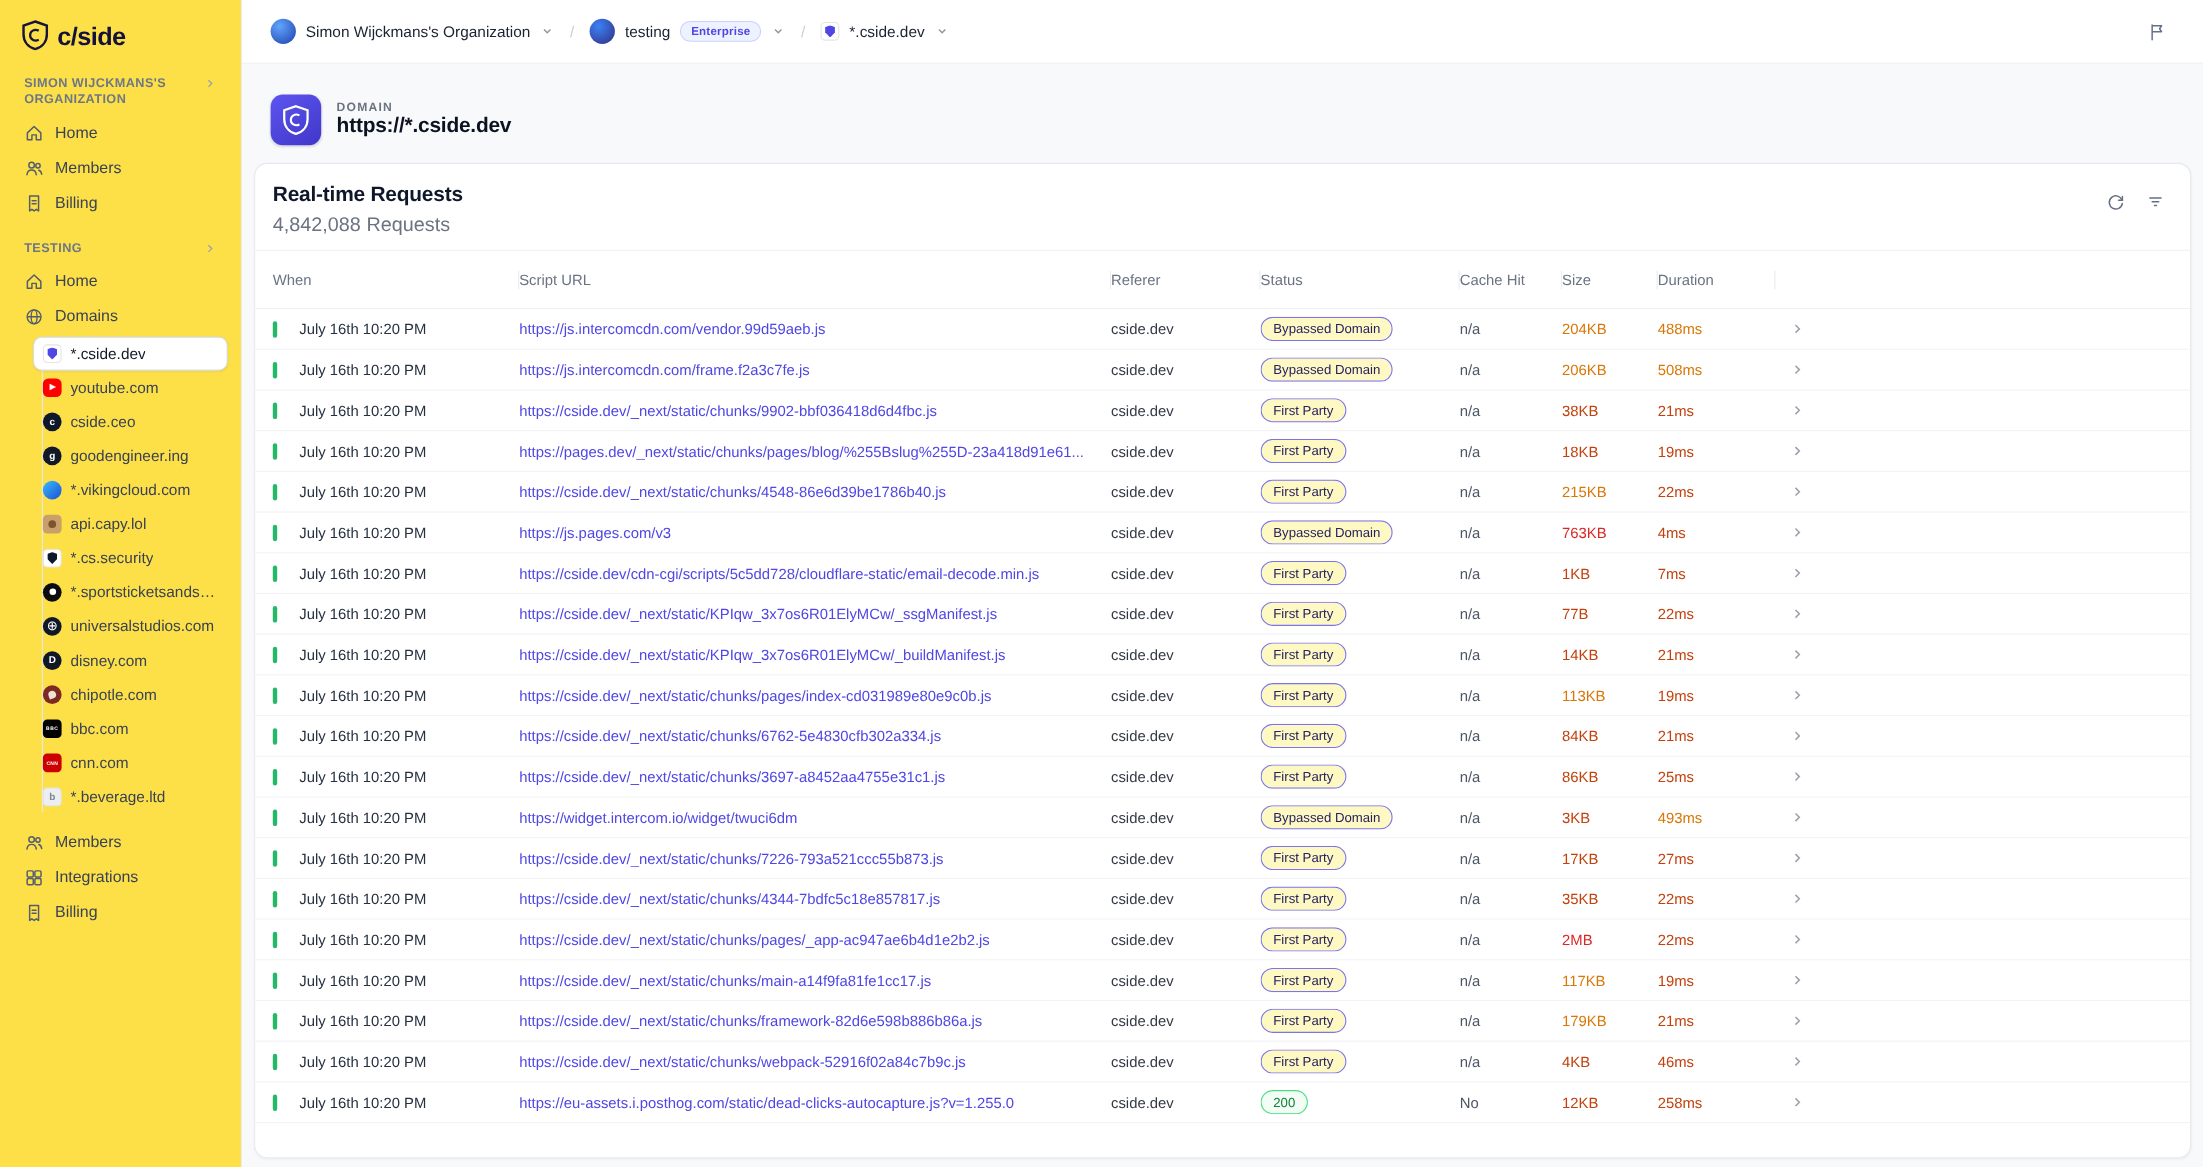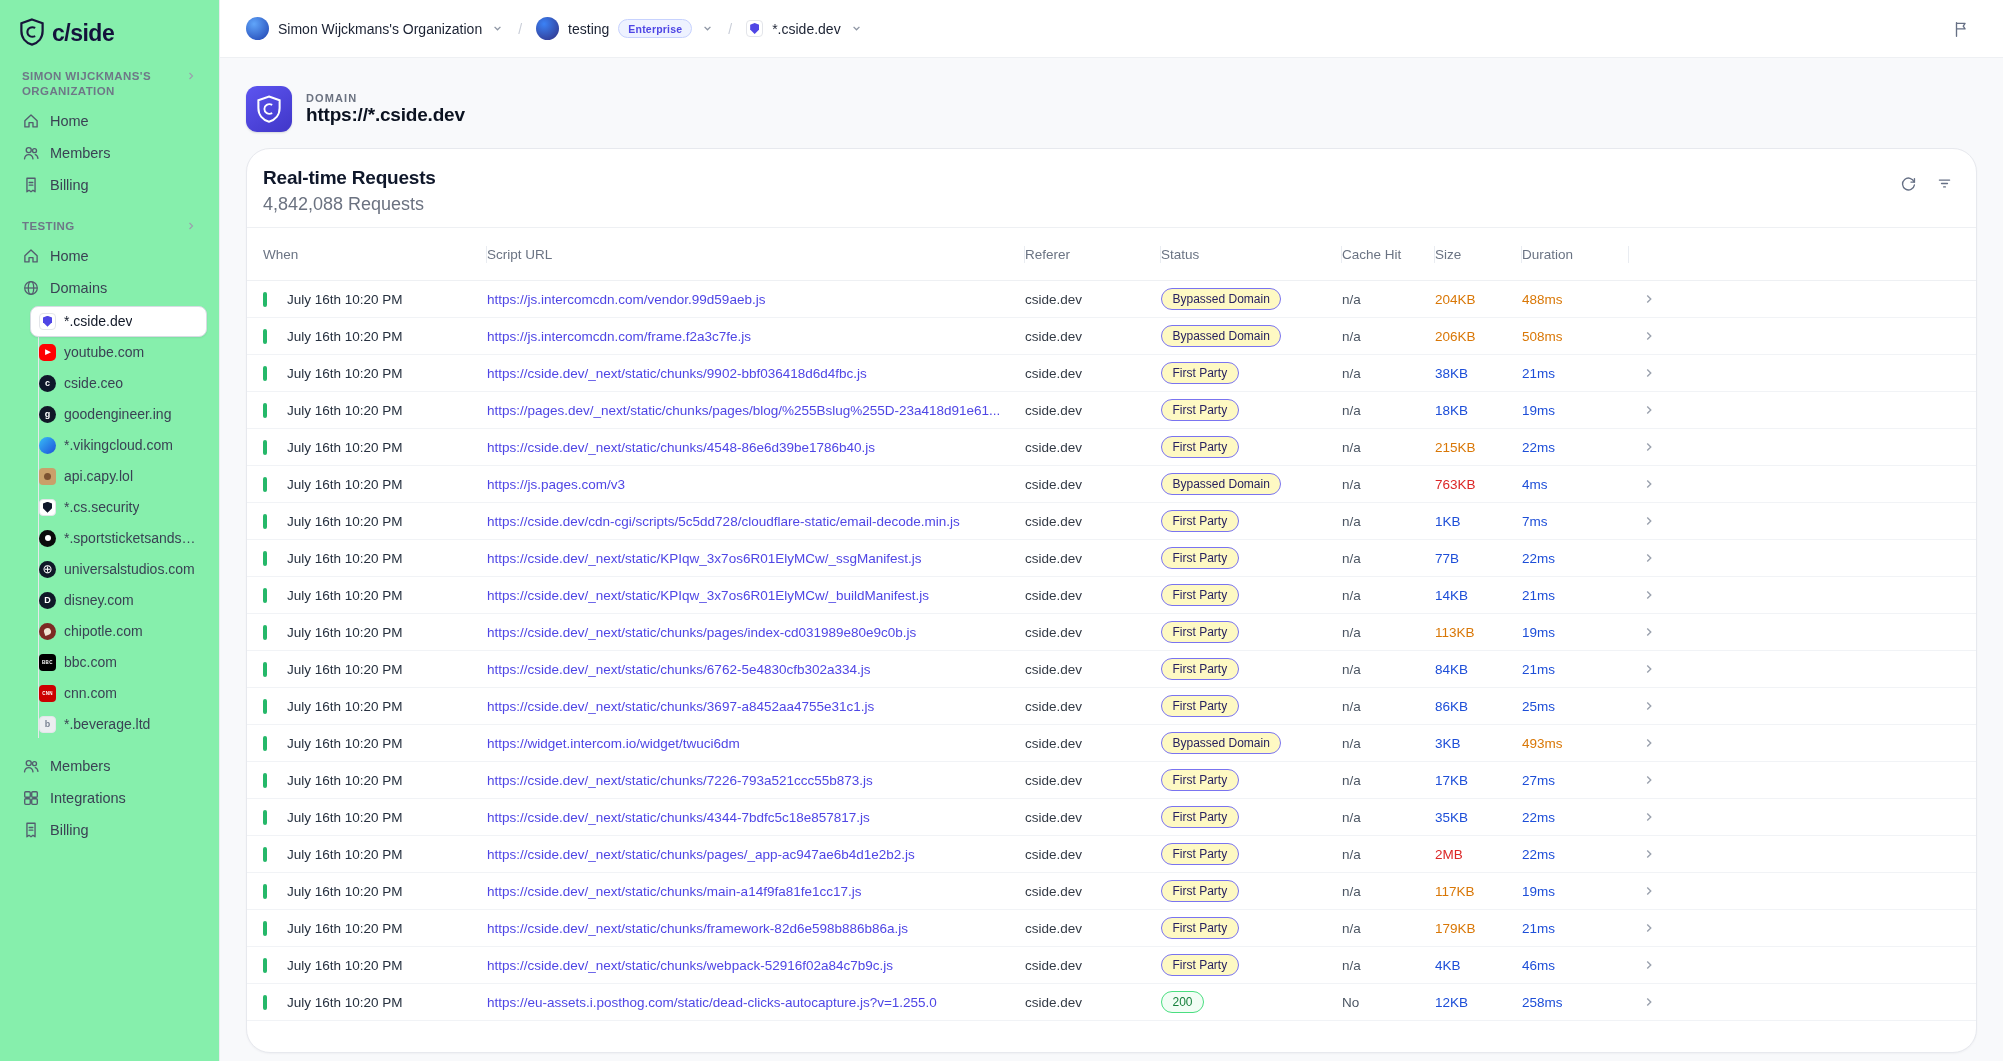--- a/index.html
+++ b/index.html
@@ -1,21 +1,21 @@
 <!DOCTYPE html>
 <html><head>
 <meta charset="utf-8">
 <style>
   *{margin:0;padding:0;box-sizing:border-box}
   html,body{width:2003px;height:1061px;overflow:hidden}
   body{font-family:"Liberation Sans",sans-serif;background:#f8f9fb;color:#0f172a;font-size:14px;-webkit-font-smoothing:antialiased}
   .app{display:flex;width:2003px;height:1061px}
 
   
-  .sidebar{width:220px;flex:none;background:#86efac;border-right:1px solid #e9ecef;padding:12px;display:flex;flex-direction:column;overflow:hidden}
+  .sidebar{width:220px;flex:none;background:#fde047;border-right:1px solid #e9ecef;padding:12px;display:flex;flex-direction:column;overflow:hidden}
   .logo{display:flex;align-items:center;gap:8px;padding:6px 8px 14px}
   .logo-text{font-size:23px;font-weight:700;color:#14123b;letter-spacing:-.5px}
   .section-header{display:flex;align-items:flex-start;justify-content:space-between;padding:6px 10px;color:#6e7787;font-size:11.5px;font-weight:700;letter-spacing:.4px;line-height:1.3;cursor:pointer}
   .section-header .hdr-txt{max-width:160px}
   .section-header svg{flex:none;margin-top:1px}
   .mt{margin-top:12px}
   .nav-item{display:flex;align-items:center;gap:10px;padding:7px 10px;border-radius:8px;color:#3a4254;font-size:14.5px;cursor:pointer;line-height:18px}
   .nav-item svg{color:#535d6e;flex:none}
   .domain-tree{position:relative;margin:2px 0 2px 0}
   .domain-tree::before{content:"";position:absolute;left:26px;top:2px;bottom:2px;width:1px;background:#e6e8ec}
@@ -69,39 +69,39 @@
   .content{display:flex;flex-direction:column;height:calc(100% - 58px);min-height:0}
   .domain-head{display:flex;align-items:center;gap:14px;padding:28px 26px 0}
   .domain-tile{width:46px;height:46px;border-radius:11px;background:linear-gradient(145deg,#5d55f0,#4036c8);display:flex;align-items:center;justify-content:center;box-shadow:0 1px 2px rgba(16,24,40,.15)}
   .eyebrow{font-size:11px;font-weight:700;letter-spacing:1.1px;color:#6b7280;margin-bottom:0}
   .domain-title{font-size:19px;font-weight:700;color:#0b1220;letter-spacing:-.2px}
 
   .tabs{display:flex;gap:30px;padding:0 26px;margin-top:16px;border-bottom:1px solid #e7e9ee}
   .tab{padding:10px 2px 13px;font-size:14.5px;font-weight:500;color:#434b5c;cursor:pointer;border-bottom:2.5px solid transparent;margin-bottom:-1px}
   .tab[data-active="true"]{color:#4338ca;font-weight:600;border-bottom-color:#4f46e5}
 
-  .card{flex:1;min-height:0;margin:16px 26px 8px;background:#fff;border:1px solid #e7e9ee;border-radius:24px;box-shadow:0 1px 2px rgba(16,24,40,.04);overflow:hidden;display:flex;flex-direction:column}
+  .card{flex:1;min-height:0;margin:16px 11px 8px;background:#fff;border:1px solid #e7e9ee;border-radius:12px;box-shadow:0 1px 2px rgba(16,24,40,.04);overflow:hidden;display:flex;flex-direction:column}
   .card-head{display:flex;align-items:flex-start;justify-content:space-between;padding:18px 16px 12px}
   .card-title{font-size:19px;font-weight:700;color:#0f172a;letter-spacing:-.2px}
   .card-sub{font-size:18px;color:#6b7280;margin-top:5px}
   .card-actions{display:flex;gap:4px;align-items:center}
 
   .thead,.trow{display:grid;grid-template-columns:24px 200px 538px 136px 181px 93px 87px 107px 40px minmax(0,1fr);align-items:center;padding-left:16px}
   .thead{height:54px;border-top:1px solid #eef0f3;border-bottom:1px solid #eef0f3;color:#6a7383;font-size:13.5px}
   .th{white-space:nowrap;border-right:1px solid #e9ecf1;padding-right:10px;height:17px;line-height:17px}
   .th.first{grid-column:1 / span 2}
   .tbody{flex:1;min-height:0;overflow:hidden}
   .trow{height:37px;border-bottom:1px solid #f1f3f6;font-size:13.5px;cursor:pointer}
   .cell{white-space:nowrap;overflow:hidden;text-overflow:ellipsis;padding-right:14px}
   .when{color:#26303f}
   .url{color:#4f46e5;text-decoration:none}
   .referer{color:#333a45}
   .cache{color:#4b5563}
   .pulse{display:block;width:4px;height:15px;border-radius:2px;background:#25b869}
-  [data-level="ok"]{color:#1d4ed8}
+  [data-level="ok"]{color:#c2410c}
   [data-level="warn"]{color:#d97706}
   [data-level="danger"]{color:#dc2626}
   .badge{display:inline-flex;align-items:center;padding:3px 10.5px;border-radius:999px;font-size:12px;font-weight:500;border:1px solid transparent;white-space:nowrap}
   .badge[data-variant="bypassed"],.badge[data-variant="first"]{border-color:#7a74f0;color:#272160;background:#fef9c3}
   .badge[data-variant="ok200"]{border-color:#4ade80;color:#16803c;background:#f2fdf5}
   .row-chevron{display:flex;align-items:center;justify-content:center;color:#9aa1ad}
 </style>
 </head>
 <body>
 

